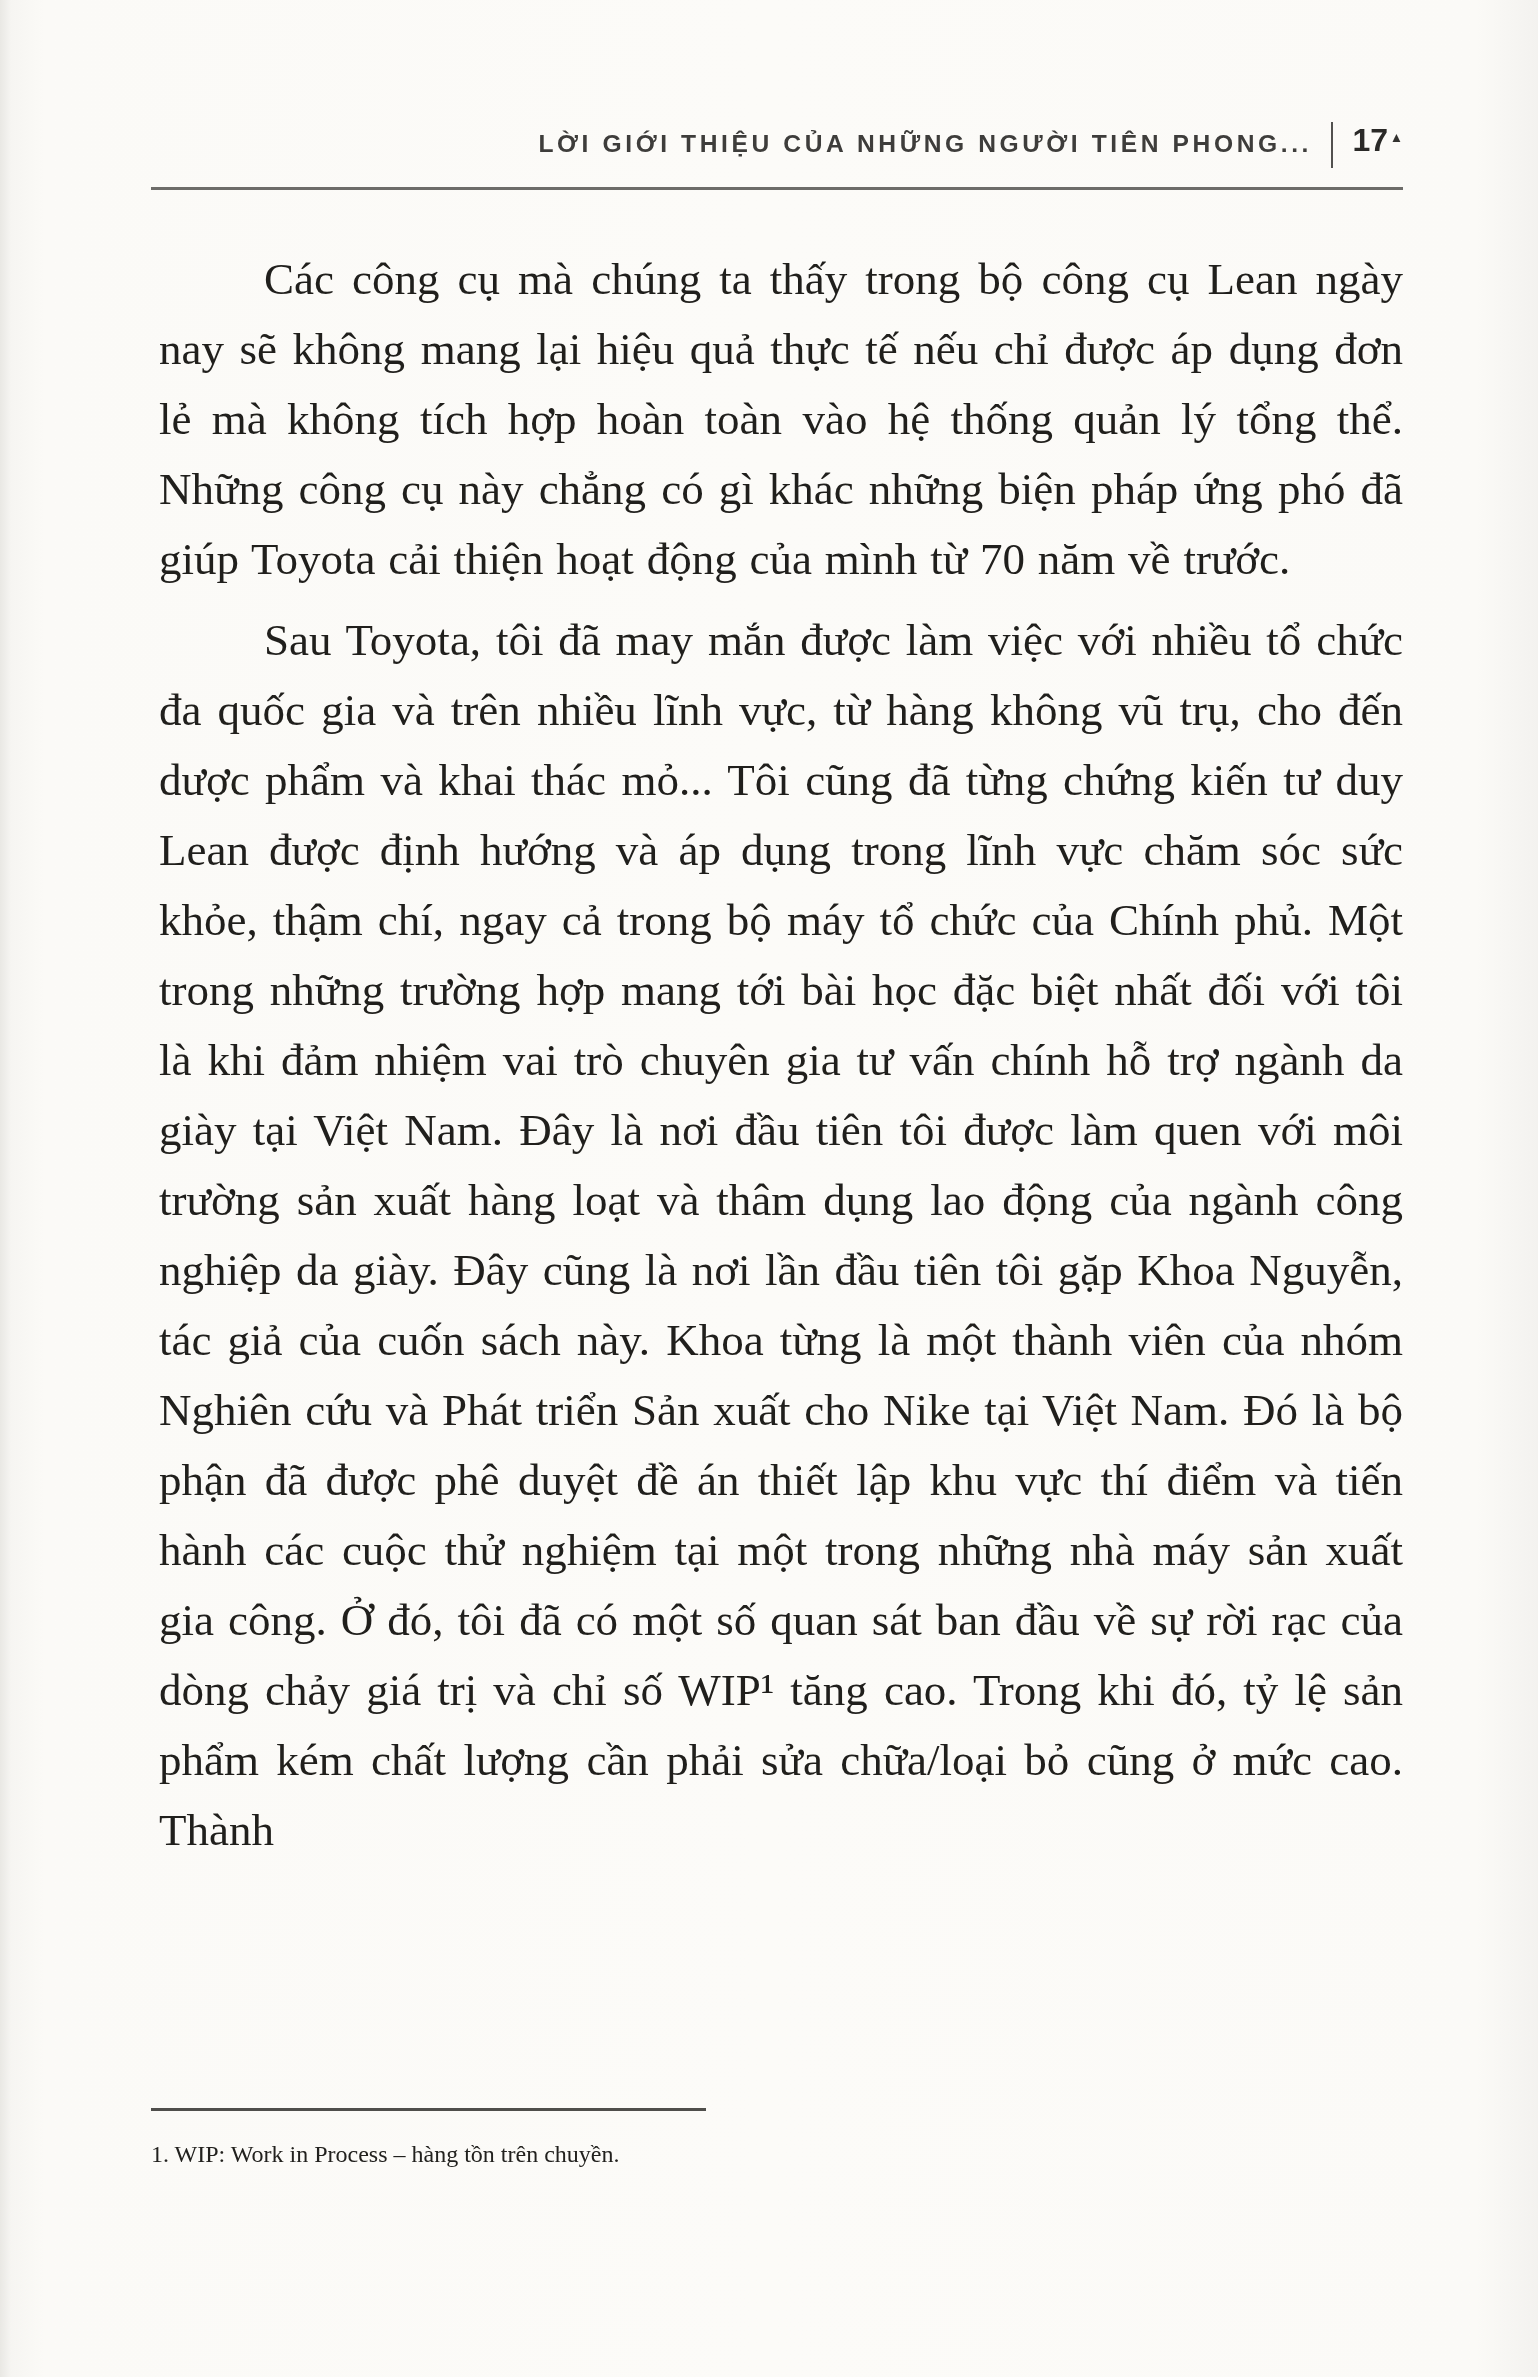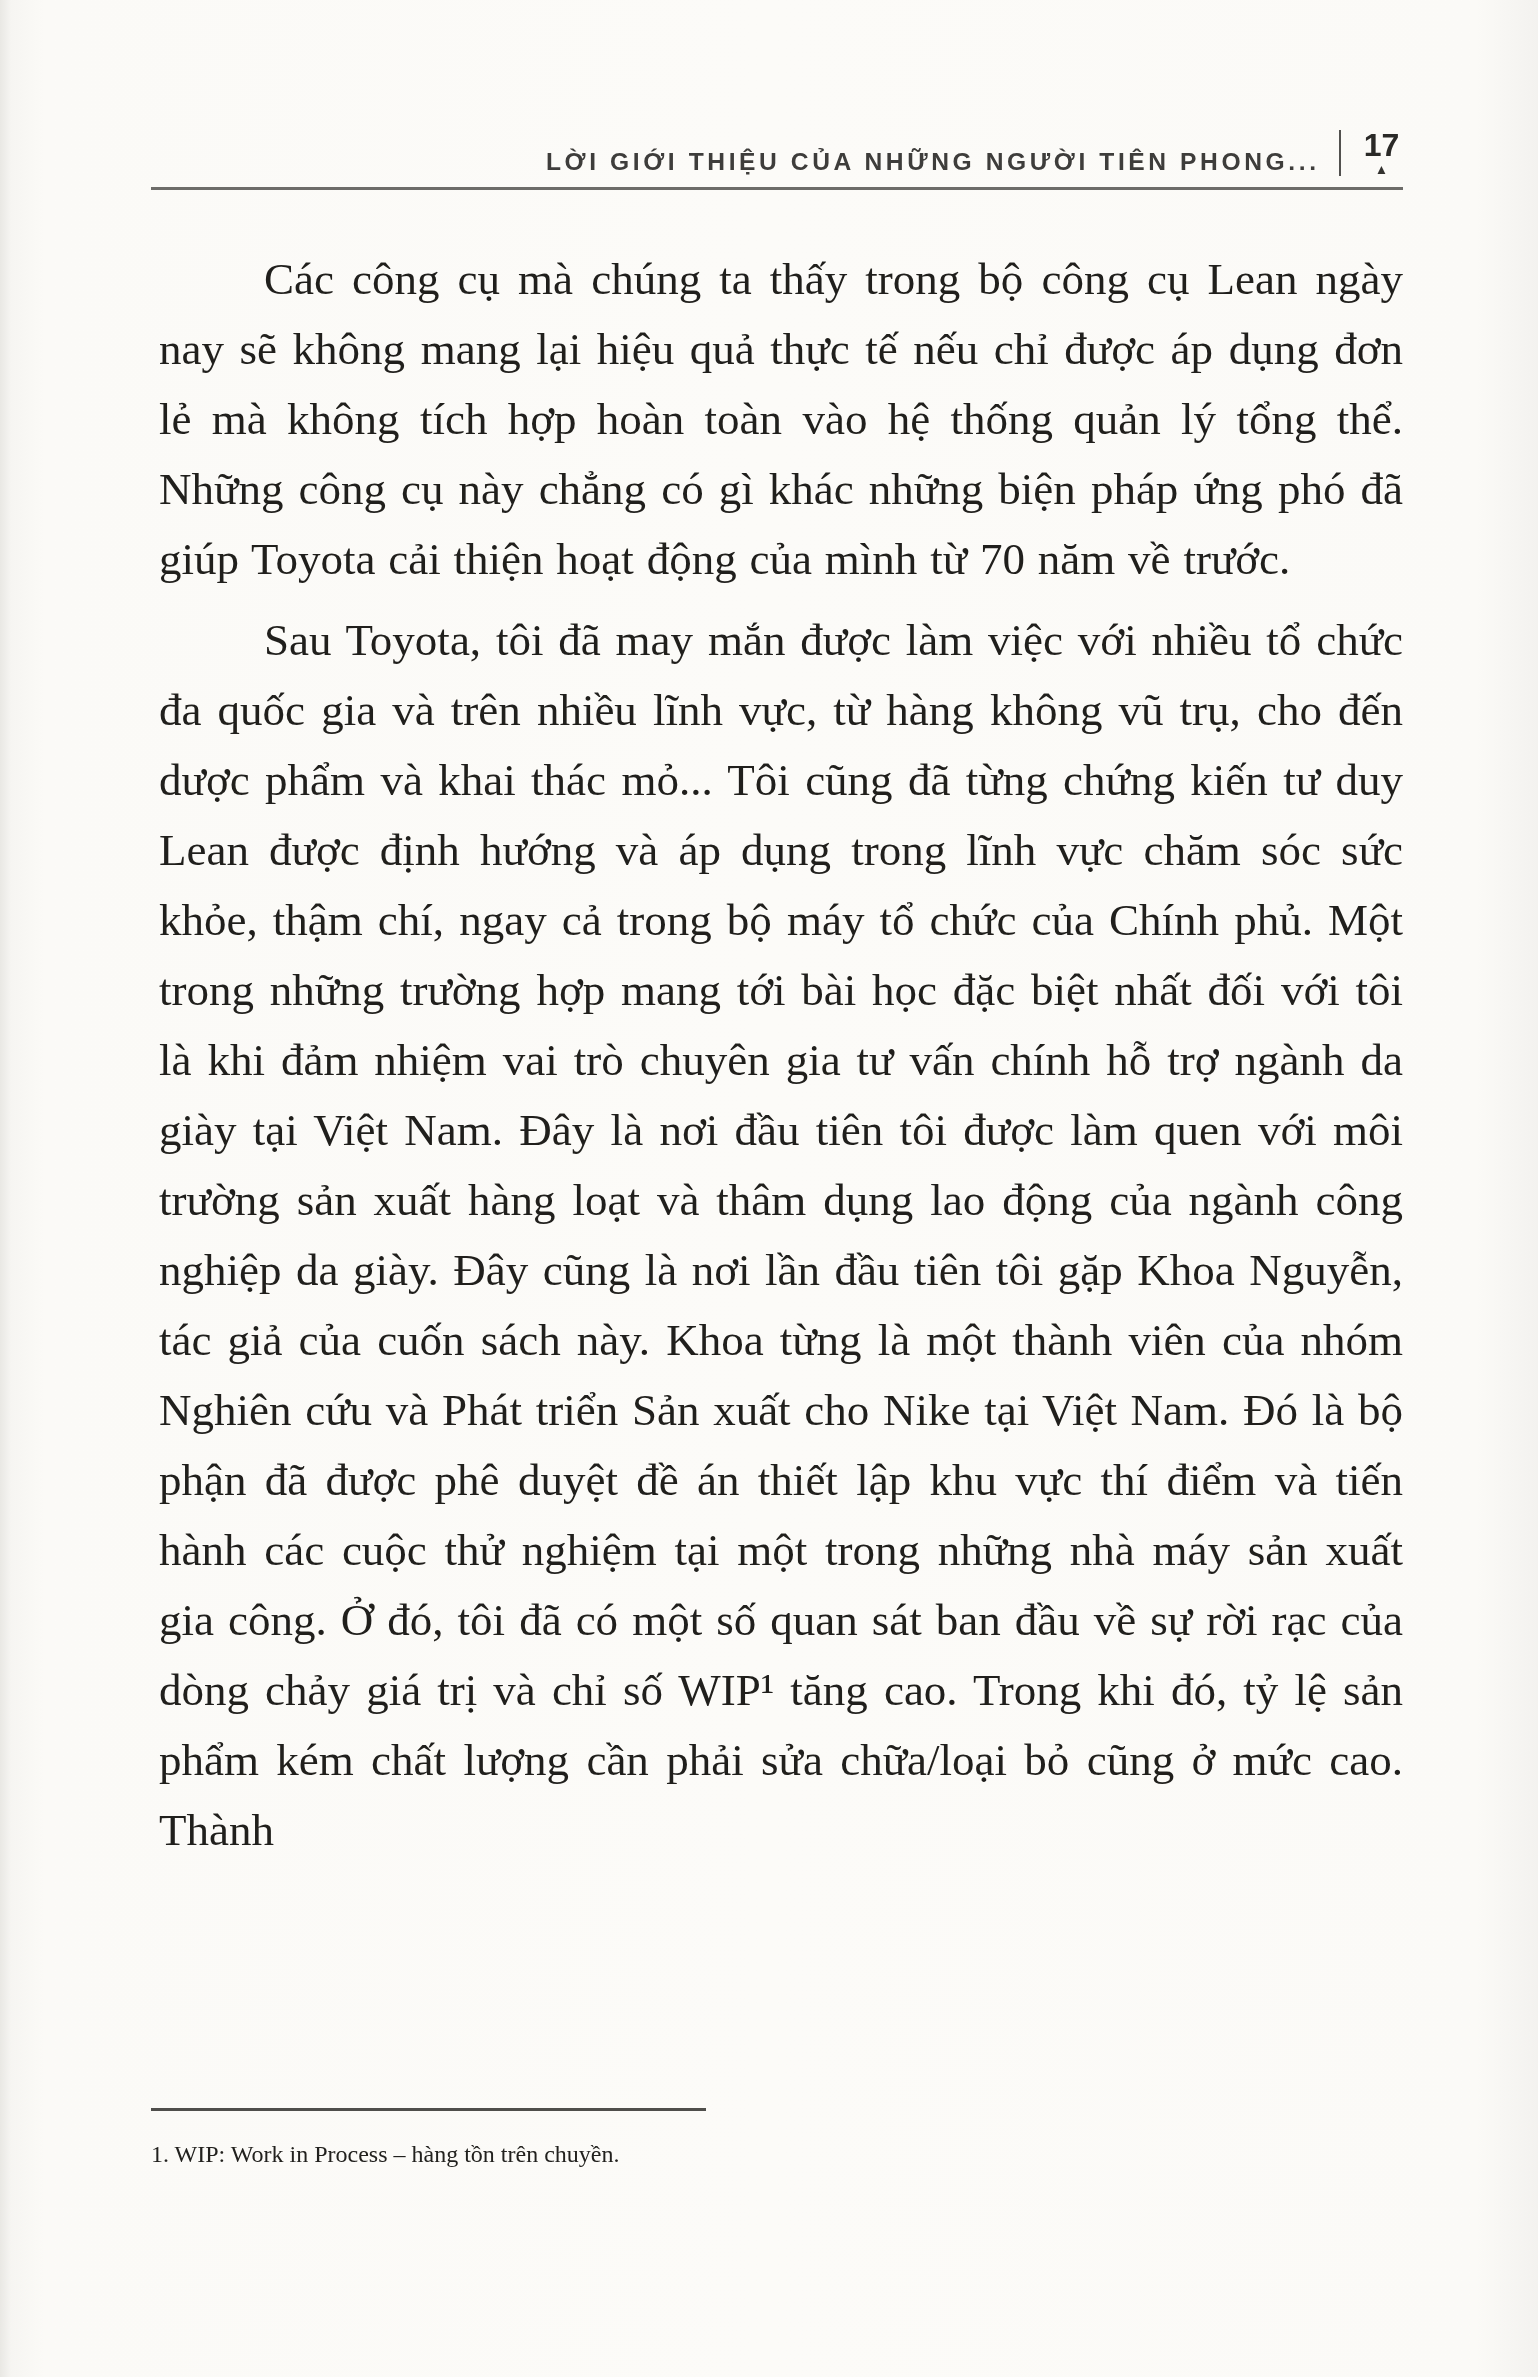--- a/index.html
+++ b/index.html
@@ -18,21 +18,21 @@
     background:
       linear-gradient(90deg, #e9e8e4 0px, #f6f5f2 11px, #fbfaf7 44px, #fcfbf8 50%, #fbfaf7 96%, #f3f2ef 100%),
       #fcfbf8;
     font-family: "Liberation Serif", "DejaVu Serif", serif;
     overflow: hidden;
   }
 
   
   .running-head {
     display: flex;
-    align-items: flex-end;
+    align-items: flex-start;
     justify-content: flex-end;
     gap: 19px;
     min-height: 57px;
   }
   .running-title {
     font-family: "Liberation Sans", "DejaVu Sans", sans-serif;
     font-size: 24.6px;
     font-weight: 600;
     letter-spacing: 3.6px;
     color: #3e3d3b;
@@ -40,21 +40,21 @@
     white-space: nowrap;
   }
   .head-divider {
     width: 2.4px;
     height: 46px;
     background: #52514f;
     margin-top: 3.2px;
   }
   .page-number-wrap {
     display: flex;
-    flex-direction: column;
+    flex-direction: row;
     align-items: center;
     gap: 1.6px;
     min-width: 43px;
   }
   .page-number {
     font-family: "Liberation Sans", "DejaVu Sans", sans-serif;
     font-size: 32px;
     font-weight: 700;
     color: #2a2927;
     line-height: 1;

